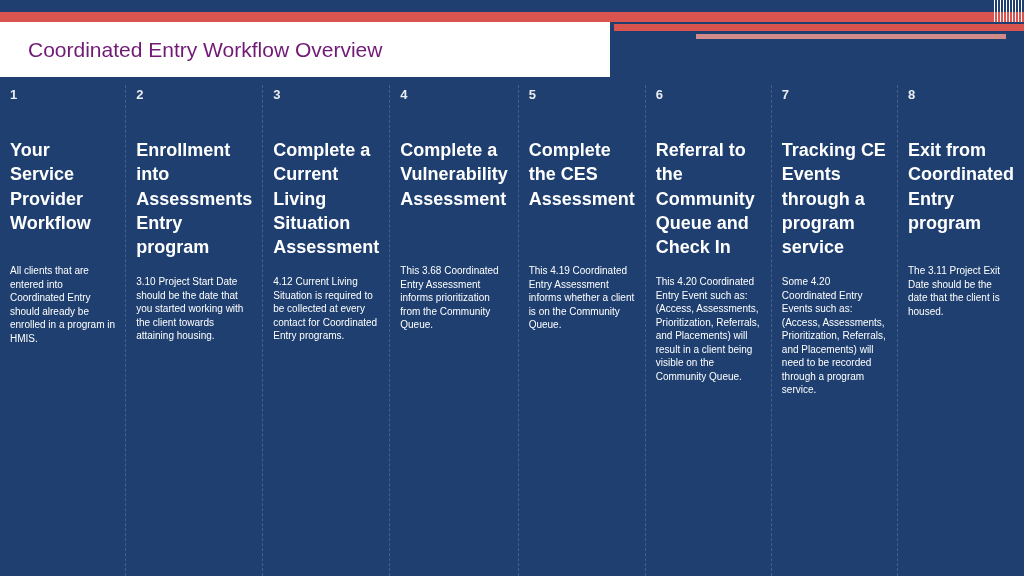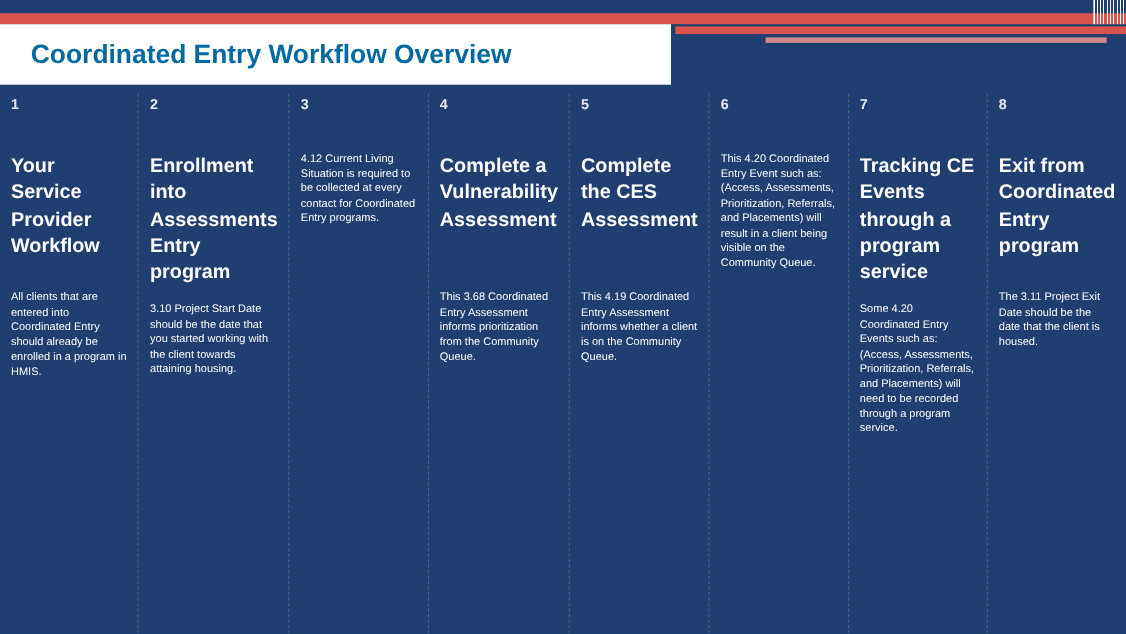--- a/index.html
+++ b/index.html
@@ -1,21 +1,21 @@
 <!DOCTYPE html>
 <html><head>
 <meta charset="utf-8">
 <style>
 *{margin:0;padding:0;box-sizing:border-box}
 body{width:1024px;height:576px;background:#1e3f6f;font-family:Arial,Helvetica,sans-serif;overflow:hidden;position:relative}
 .topbar{position:absolute;top:0;left:0;right:0;height:22px;background:#1e3f6f}
 .red-stripe{position:absolute;top:12px;left:0;right:0;height:10px;background:#d9534f}
 .edge-lines{position:absolute;top:0;right:0;width:30px;height:22px;background:repeating-linear-gradient(90deg,#fff 0 1px,transparent 1px 3px)}
 .title-band{position:absolute;top:22px;left:0;width:610px;height:55px;background:#fff;display:flex;align-items:center;padding-left:28px}
-.title-band h1{font-size:24px;font-weight:700;color:#0369a1;font-family:"Trebuchet MS",Arial,sans-serif}
+.title-band h1{font-size:21px;font-weight:400;color:#701a75;font-family:"Trebuchet MS",Arial,sans-serif}
 .red-bars{position:absolute;top:22px;left:610px;right:0;height:22px}
 .red-bars .b1{position:absolute;top:2px;right:0;width:410px;height:7px;background:#d9534f}
 .red-bars .b2{position:absolute;top:12px;right:18px;width:310px;height:5px;background:#d08a88}
 .grid{position:absolute;top:85px;left:0;right:0;bottom:0;display:flex}
 .col{flex:1;border-left:1px dashed rgba(255,255,255,.18);padding:0 10px;color:#fff;position:relative}
 .col:first-child{border-left:none}
 .num{font-size:13px;font-weight:700;opacity:.9;margin-top:2px;margin-bottom:36px}
 .step-title{font-size:18px;font-weight:700;line-height:1.35;min-height:110px}
 .step-body{font-size:10px;font-weight:400;line-height:1.35;margin-top:16px}
 </style>
@@ -41,34 +41,36 @@
     <div class="step-title">Your Service Provider Workflow</div>
     <div class="step-body">All clients that are entered into Coordinated Entry should already be enrolled in a program in HMIS.</div>
   </div>
   <div class="col">
     <div class="num">2</div>
     <div class="step-title">Enrollment into Assessments Entry program</div>
     <div class="step-body">3.10 Project Start Date should be the date that you started working with the client towards attaining housing.</div>
   </div>
   <div class="col">
     <div class="num">3</div>
+    <div class="step-title">Complete a Current Living Situation Assessment</div>
     <div class="step-body">4.12 Current Living Situation is required to be collected at every contact for Coordinated Entry programs.</div>
   </div>
   <div class="col">
     <div class="num">4</div>
     <div class="step-title">Complete a Vulnerability Assessment</div>
     <div class="step-body">This 3.68 Coordinated Entry Assessment informs prioritization from the Community Queue.</div>
   </div>
   <div class="col">
     <div class="num">5</div>
     <div class="step-title">Complete the CES Assessment</div>
     <div class="step-body">This 4.19 Coordinated Entry Assessment informs whether a client is on the Community Queue.</div>
   </div>
   <div class="col">
     <div class="num">6</div>
+    <div class="step-title">Referral to the Community Queue and Check In</div>
     <div class="step-body">This 4.20 Coordinated Entry Event such as: (Access, Assessments, Prioritization, Referrals, and Placements) will result in a client being visible on the Community Queue.</div>
   </div>
   <div class="col">
     <div class="num">7</div>
     <div class="step-title">Tracking CE Events through a program service</div>
     <div class="step-body">Some 4.20 Coordinated Entry Events such as: (Access, Assessments, Prioritization, Referrals, and Placements) will need to be recorded through a program service.</div>
   </div>
   <div class="col">
     <div class="num">8</div>
     <div class="step-title">Exit from Coordinated Entry program</div>

